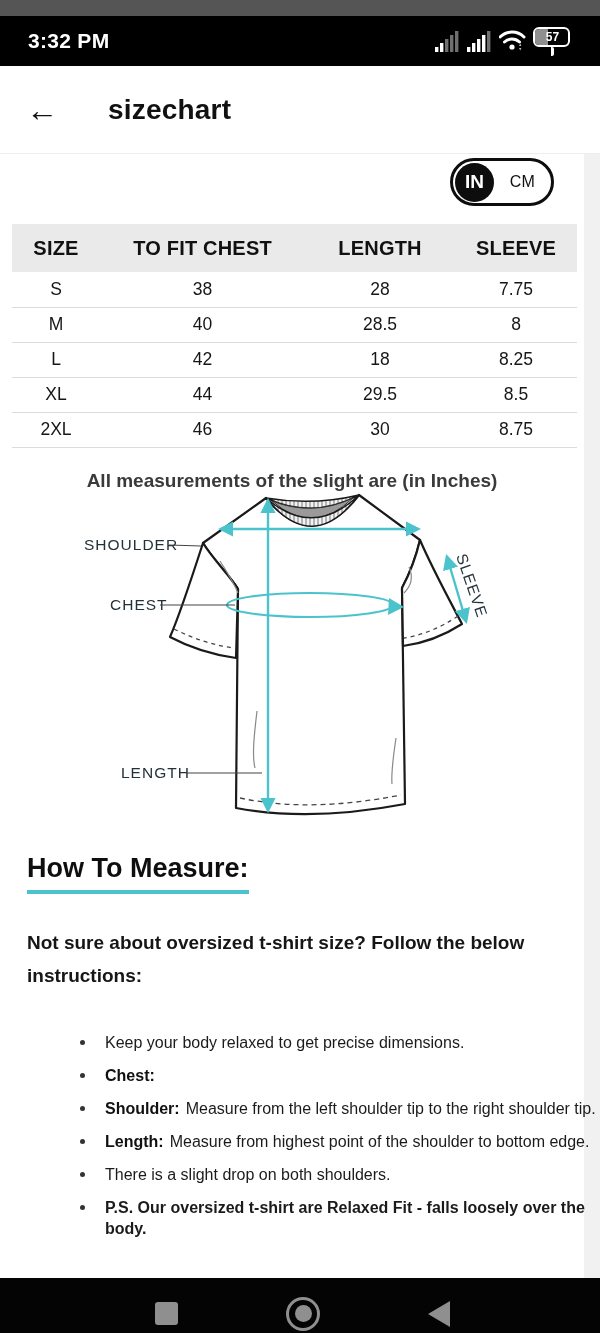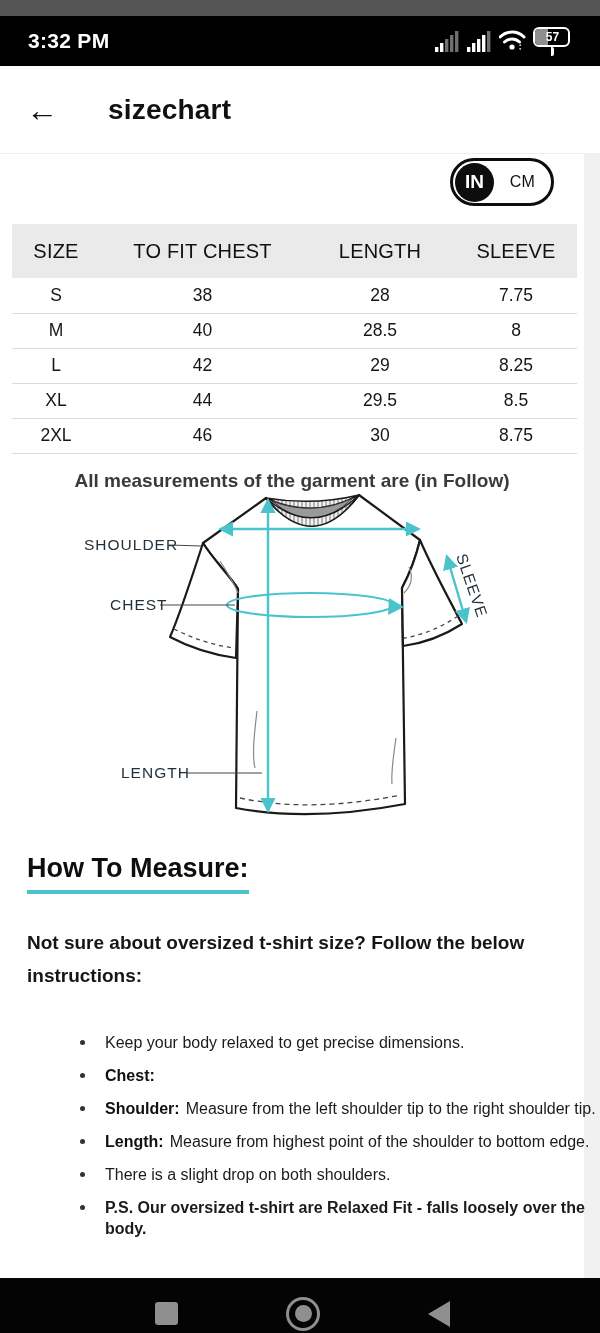--- a/index.html
+++ b/index.html
@@ -50,21 +50,21 @@
     width:39px; height:39px; margin-left:2px; border-radius:50%;
     background:#0d0d0d; color:#fff; font-size:19px; font-weight:bold;
     display:flex; align-items:center; justify-content:center;
   }
   .unit-cm { flex:1; text-align:center; font-size:16px; color:#111; letter-spacing:.3px; }
   
   .size-table { position:absolute; top:70px; left:12px; width:565px; border-collapse:collapse; table-layout:fixed; }
   .size-table col.c1{width:88px} .size-table col.c2{width:205px}
   .size-table col.c3{width:150px} .size-table col.c4{width:122px}
   .size-table th {
-    background:#eaeaea; height:54px; font-size:20px; font-weight:normal;
+    background:#eaeaea; height:48px; font-size:20px; font-weight:bold;
     color:#111; text-align:center; letter-spacing:.2px;
   }
   .size-table td {
     height:35px; text-align:center; font-size:17.5px; color:#161616;
     border-bottom:1px solid #dbdbdb;
   }
   
   .diagram-caption {
     position:absolute; top:316px; left:0; width:584px; text-align:center;
     font-size:19px; font-weight:bold; color:#3a3a3a;
@@ -184,39 +184,39 @@
         </tr>
         <tr>
           <td>M</td>
             <td>40</td>
             <td>28.5</td>
             <td>8</td>
         </tr>
         <tr>
           <td>L</td>
             <td>42</td>
-            <td>29</td>
+            <td>18</td>
             <td>8.25</td>
         </tr>
         <tr>
           <td>XL</td>
             <td>44</td>
             <td>29.5</td>
             <td>8.5</td>
         </tr>
         <tr>
           <td>2XL</td>
             <td>46</td>
             <td>30</td>
             <td>8.75</td>
         </tr>
       </tbody>
     </table>
 
-    <div class="diagram-caption">All measurements of the garment are (in Follow)</div>
+    <div class="diagram-caption">All measurements of the slight are (in Inches)</div>
 
     <svg class="shirt-svg" width="600" height="345" viewBox="0 470 600 345">
       <defs>
         <pattern id="rib" width="4" height="8" patternUnits="userSpaceOnUse">
           <rect width="4" height="8" fill="#f2f2f2"></rect>
           <path d="M2,0 V8" stroke="#777" stroke-width="1"></path>
         </pattern>
         <marker id="ah" viewBox="0 0 10 10" refX="8" refY="5" markerWidth="6.5" markerHeight="6.5" orient="auto-start-reverse">
           <path d="M0,0 L10,5 L0,10 z" fill="#4bc3cc"></path>
         </marker>

